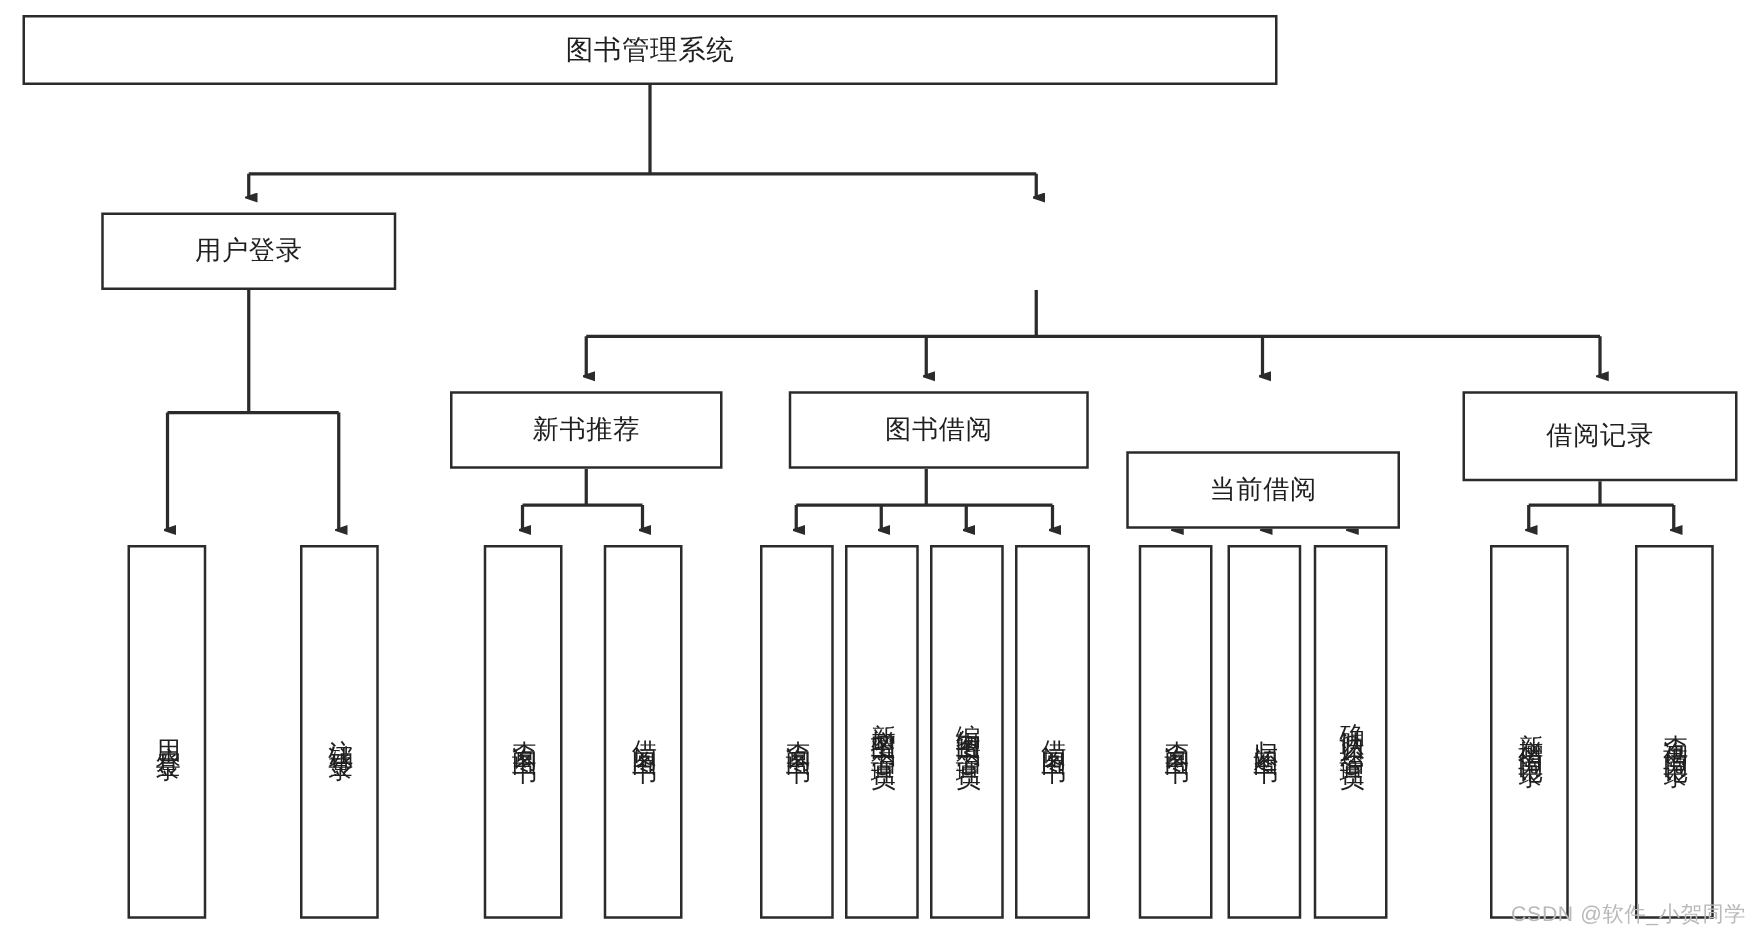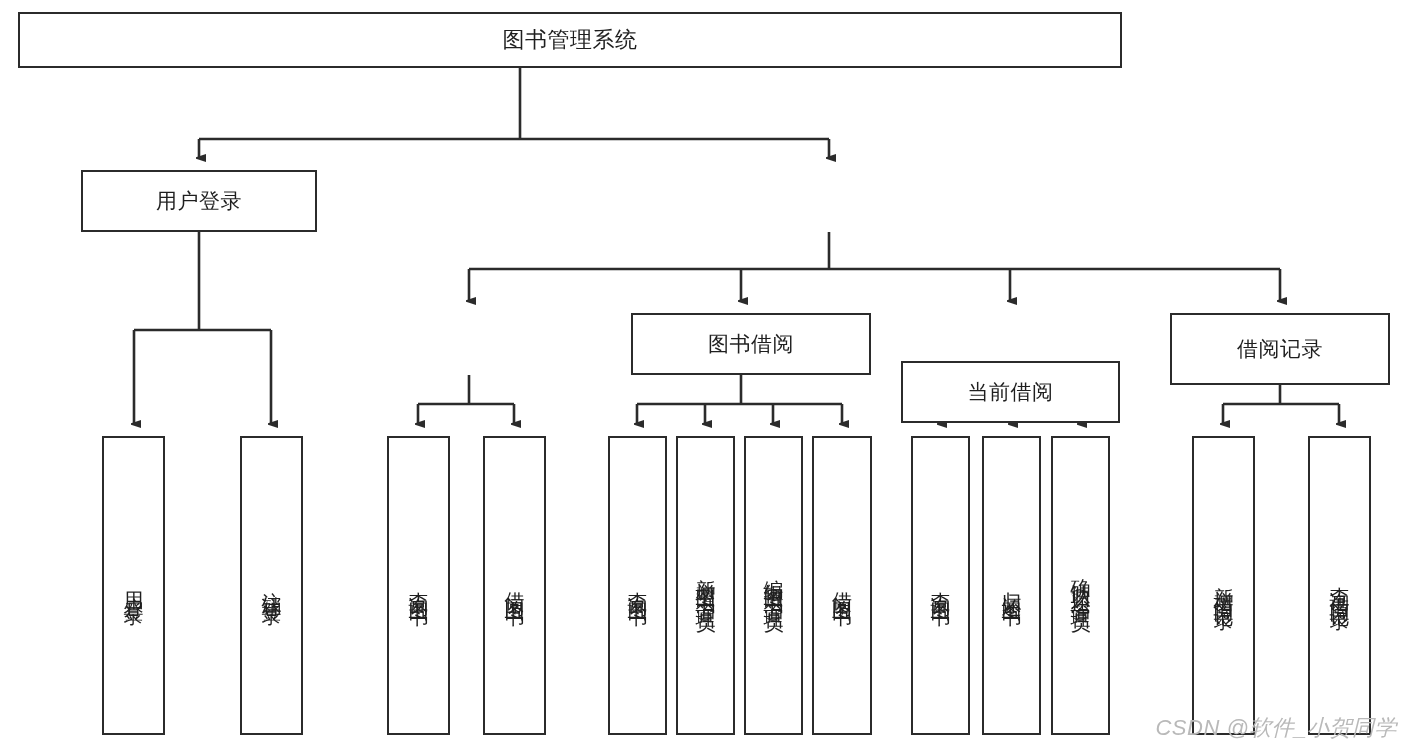--- a/index.html
+++ b/index.html
@@ -49,26 +49,25 @@
     text-orientation: upright;
     letter-spacing: 5px;
     font-size: 20px;
     white-space: nowrap;
   }
   .node.root .label { font-size: 22px; }
   #watermark {
     position: absolute;
     right: 8px;
     bottom: 4px;
-    font-size: 22px;
+    font-size: 17px;
     color: #b9b9b9;
     letter-spacing: 0.5px;
     z-index: 5;
     white-space: nowrap;
-    font-style: italic;
   }
 </style>
 </head>
 <body>
 
 <div id="canvas">
 
   <svg id="edges" viewBox="0 0 1405 747" xmlns="http://www.w3.org/2000/svg">
     <defs>
       <marker id="arrow" markerWidth="10" markerHeight="10" refX="4" refY="7" orient="auto" markerUnits="userSpaceOnUse">
@@ -112,29 +111,32 @@
       <path d="M1011,404 L1011,424" marker-end="url(#arrow)"></path>
       <path d="M1080,404 L1080,424" marker-end="url(#arrow)"></path>
 
       <path d="M1280,375 L1280,404"></path>
       <path d="M1223,404 L1339,404"></path>
       <path d="M1223,404 L1223,424" marker-end="url(#arrow)"></path>
       <path d="M1339,404 L1339,424" marker-end="url(#arrow)"></path>
     </g>
   </svg>
 
-  <div class="node root" style="left:18px; top:12px; width:1104px; height:56px;">
+  <div class="node root" style="left:18px; top:12px; width:1004px; height:56px;">
     <span class="label">图书管理系统</span>
   </div>
 
   <div class="node" style="left:81px; top:170px; width:236px; height:62px;">
     <span class="label">用户登录</span>
   </div>
 
 
+  <div class="node" style="left:360px; top:313px; width:218px; height:62px;">
+    <span class="label">新书推荐</span>
+  </div>
 
   <div class="node" style="left:631px; top:313px; width:240px; height:62px;">
     <span class="label">图书借阅</span>
   </div>
 
   <div class="node" style="left:901px; top:313px; width:219px; height:62px;margin-top:48px;">
     <span class="label">当前借阅</span>
   </div>
 
   <div class="node" style="left:1170px; top:313px; width:220px; height:72px;">

